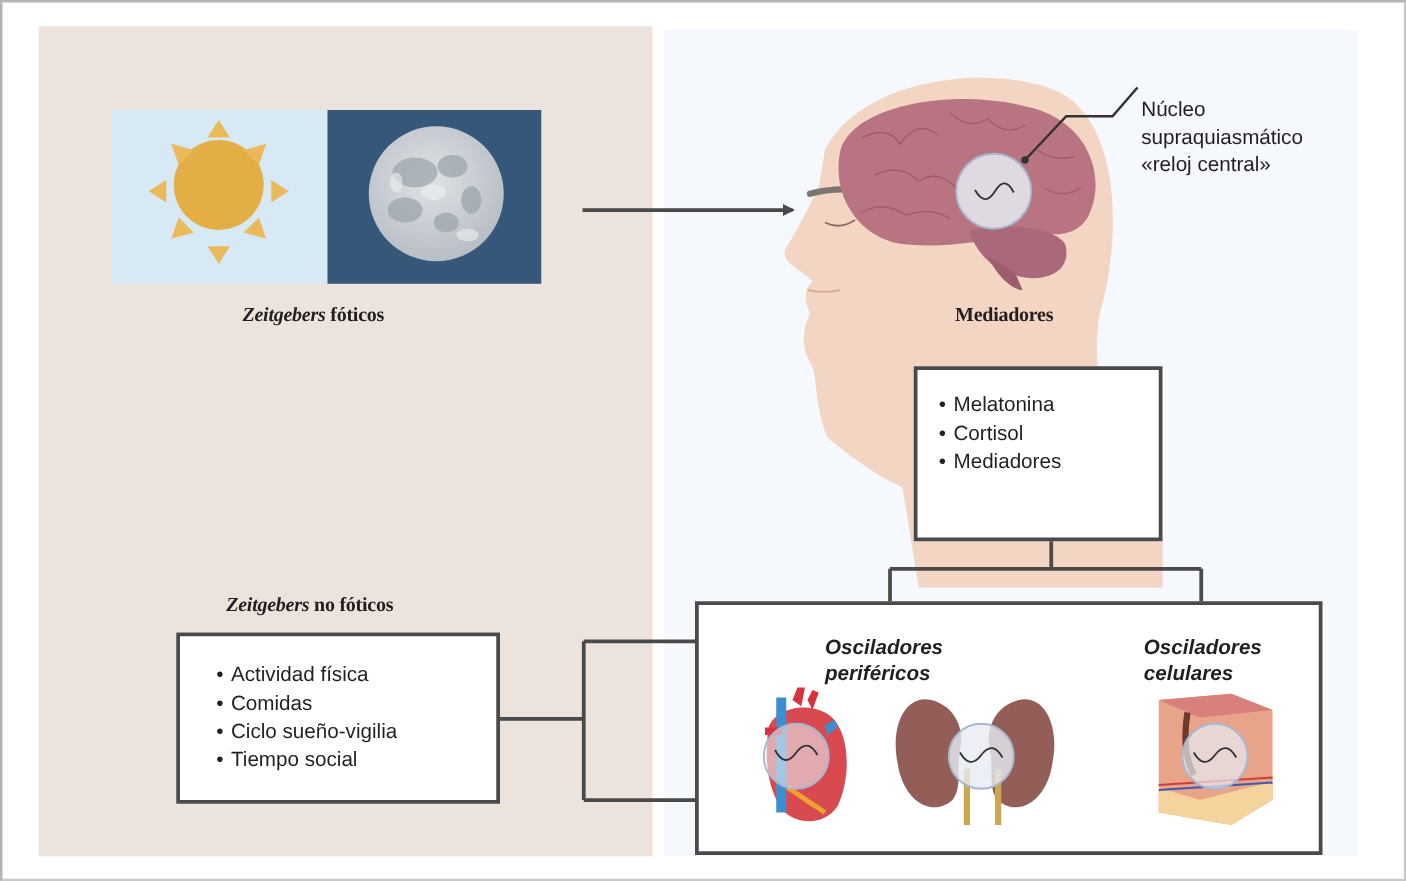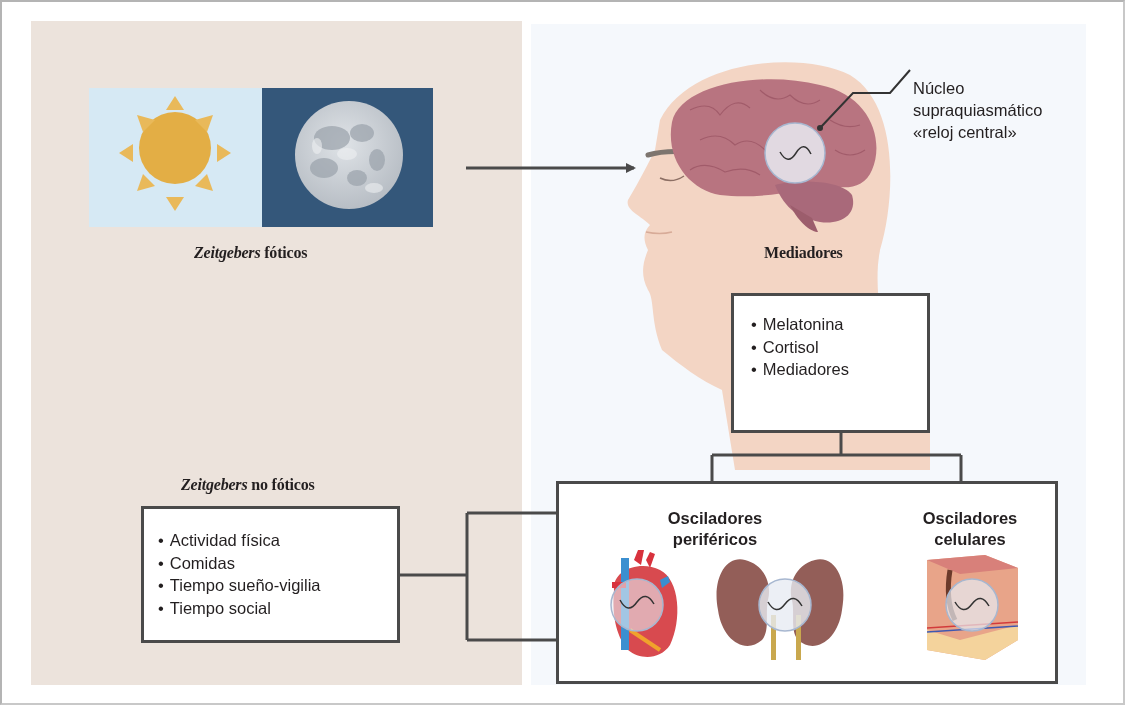--- a/index.html
+++ b/index.html
@@ -11,21 +11,21 @@
     .photic-images { position: absolute; left: 89px; top: 88px; width: 344px; height: 139px; }
     .sun-box { position: absolute; left: 0; top: 0; width: 173px; height: 139px; background: #d6e9f4; }
     .moon-box { position: absolute; left: 173px; top: 0; width: 171px; height: 139px; background: #34577a; }
     .label { position: absolute; font-weight: bold; font-size: 16px; letter-spacing: -0.2px; white-space: nowrap; font-family: Liberation Serif, serif; }
     .label i { font-style: italic; }
     .box { position: absolute; background: #ffffff; border: 3px solid #4a4a4a; }
     .bullets { list-style: none; font-size: 16.5px; line-height: 22.5px; }
     .bullets li::before { content: "\2022"; margin-right: 6px; }
     .callout { position: absolute; left: 913px; top: 77px; font-size: 16.5px; line-height: 22px; white-space: nowrap; }
     .overlay-svg { position: absolute; left: 0; top: 0; }
-    .osc-label { position: absolute; font-weight: bold; font-size: 16.5px; line-height: 21px; text-align: center; white-space: nowrap; }
+    .osc-label { position: absolute; font-weight: bold; font-size: 16.5px; line-height: 21px; text-align: left; white-space: nowrap; font-style: italic; }
   </style>
 </head>
 <body>
 
 <div class="frame"></div>
 <div class="left-panel"></div>
 <div class="right-panel"></div>
 
 <div class="photic-images">
   <div class="sun-box">
@@ -132,25 +132,25 @@
 <div class="box" style="left:731px; top:293px; width:199px; height:140px; padding:17px 0 0 17px;">
   <ul class="bullets">
     <li>Melatonina</li>
     <li>Cortisol</li>
     <li>Mediadores</li>
   </ul>
 </div>
 
 <div class="label" style="left:181px; top:476px;"><i>Zeitgebers</i><span> no fóticos</span></div>
 
-<div class="box" style="left:141px; top:506px; width:259px; height:137px; padding:20px 0 0 14px;">
+<div class="box" style="left:141px; top:506px; width:259px; height:137px; padding:20px 0 0 29px;">
   <ul class="bullets">
     <li>Actividad física</li>
     <li>Comidas</li>
-    <li>Tiempo sueño-vigilia</li>
+    <li>Ciclo sueño-vigilia</li>
     <li>Tiempo social</li>
   </ul>
 </div>
 
 <div class="box" style="left:556px; top:481px; width:502px; height:203px;"></div>
 
 <div class="osc-label" style="left:660px; top:508px; width:110px;">
   <div>Osciladores</div>
   <div>periféricos</div>
 </div>

